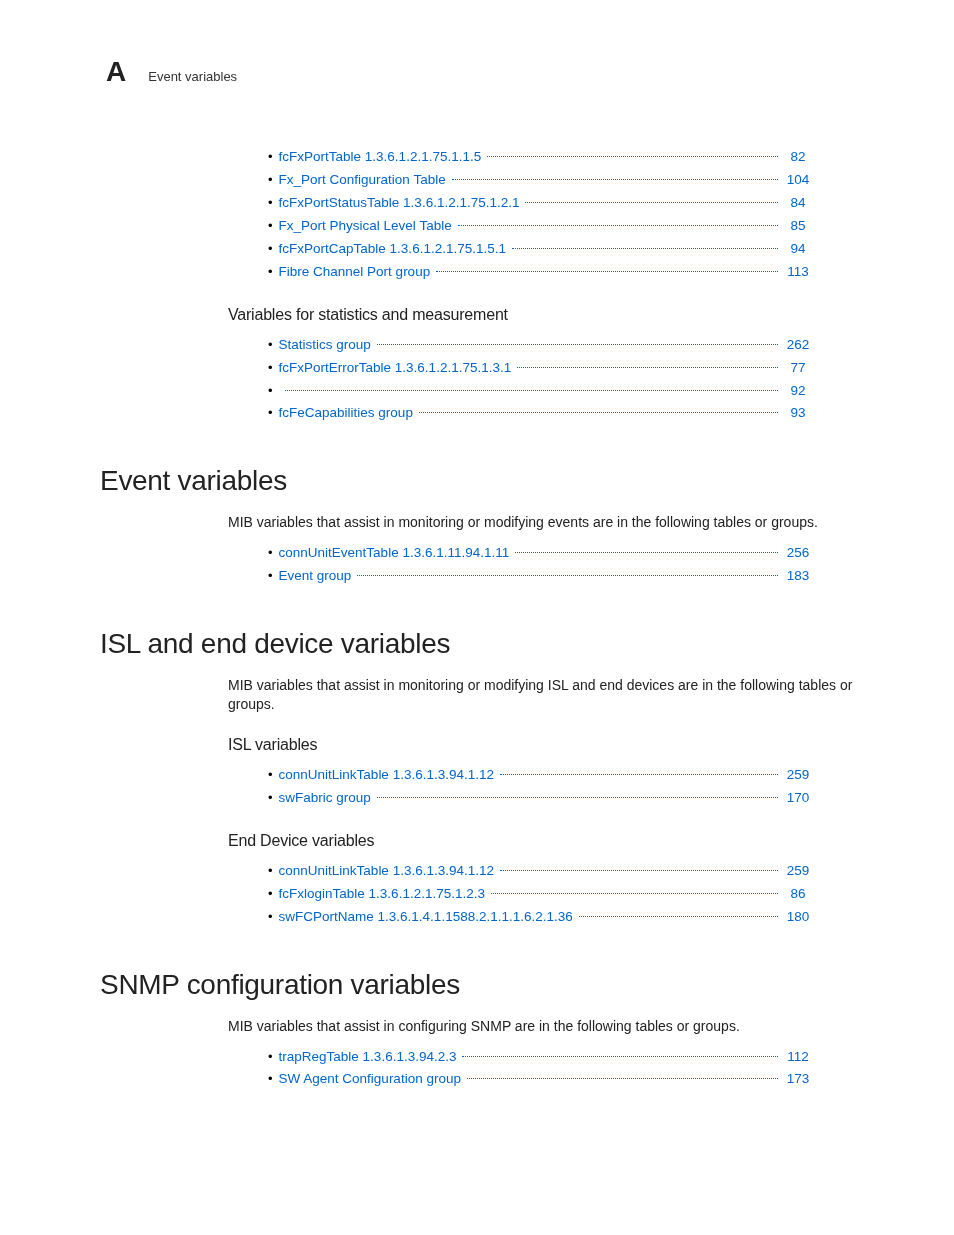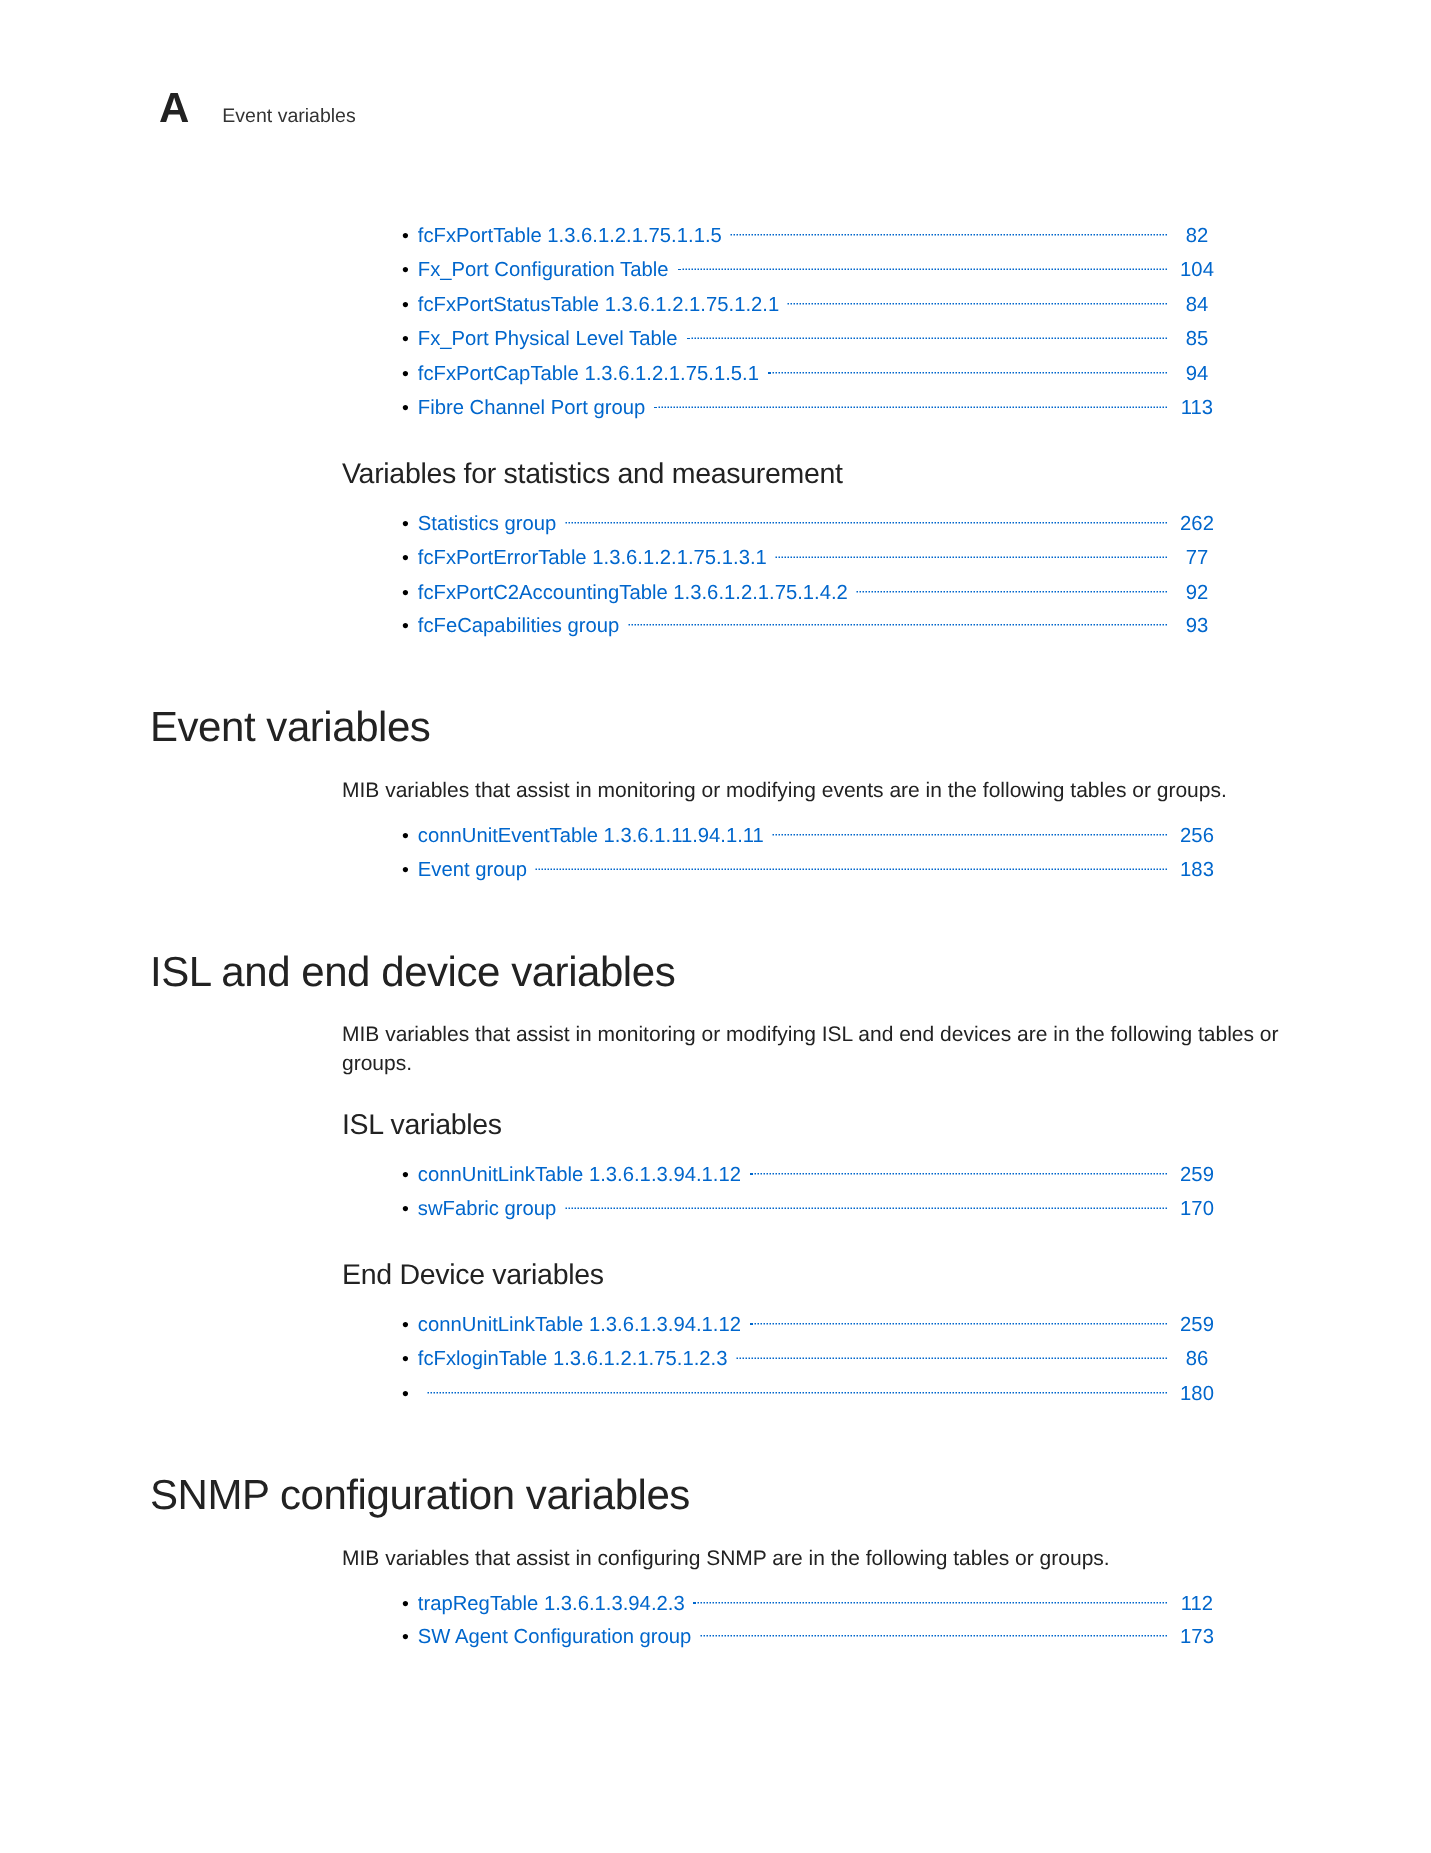--- a/index.html
+++ b/index.html
@@ -38,21 +38,21 @@
     font-stretch: condensed;
     font-weight: 400;
     font-size: 28px;
     margin: 40px 0 14px 0;
     letter-spacing: -0.3px;
   }
   .h2 {
     font-family: "Arial Narrow", Arial, Helvetica, sans-serif;
     font-stretch: condensed;
     font-weight: 400;
-    font-size: 19px;
+    font-size: 16px;
     margin: 22px 0 10px 0;
     letter-spacing: -0.2px;
   }
   .indent-block {
     margin-left: 128px;
   }
   .para {
     font-size: 14px;
     line-height: 1.35;
     margin: 16px 0 10px 0;
@@ -151,21 +151,20 @@
           <span class="pagenum">262</span>
         </li>
         <li>
           <span class="bullet">•</span>
           <a class="link" href="#">fcFxPortErrorTable 1.3.6.1.2.1.75.1.3.1</a>
           <span class="leader"></span>
           <span class="pagenum">77</span>
         </li>
         <li>
           <span class="bullet">•</span>
-          <a class="link" href="#">fcFxPortC2AccountingTable 1.3.6.1.2.1.75.1.4.2</a>
           <span class="leader"></span>
           <span class="pagenum">92</span>
         </li>
         <li>
           <span class="bullet">•</span>
           <a class="link" href="#">fcFeCapabilities group</a>
           <span class="leader"></span>
           <span class="pagenum">93</span>
         </li>
       </ul>
@@ -219,20 +218,21 @@
           <span class="pagenum">259</span>
         </li>
         <li>
           <span class="bullet">•</span>
           <a class="link" href="#">fcFxloginTable 1.3.6.1.2.1.75.1.2.3</a>
           <span class="leader"></span>
           <span class="pagenum">86</span>
         </li>
         <li>
           <span class="bullet">•</span>
+          <a class="link" href="#">swFCPortName 1.3.6.1.4.1.1588.2.1.1.1.6.2.1.36</a>
           <span class="leader"></span>
           <span class="pagenum">180</span>
         </li>
       </ul>
   </div>
 
   <div class="h1">SNMP configuration variables</div>
   <div class="indent-block">
     <p class="para">MIB variables that assist in configuring SNMP are in the following tables or groups.</p>
     <ul class="toc">

